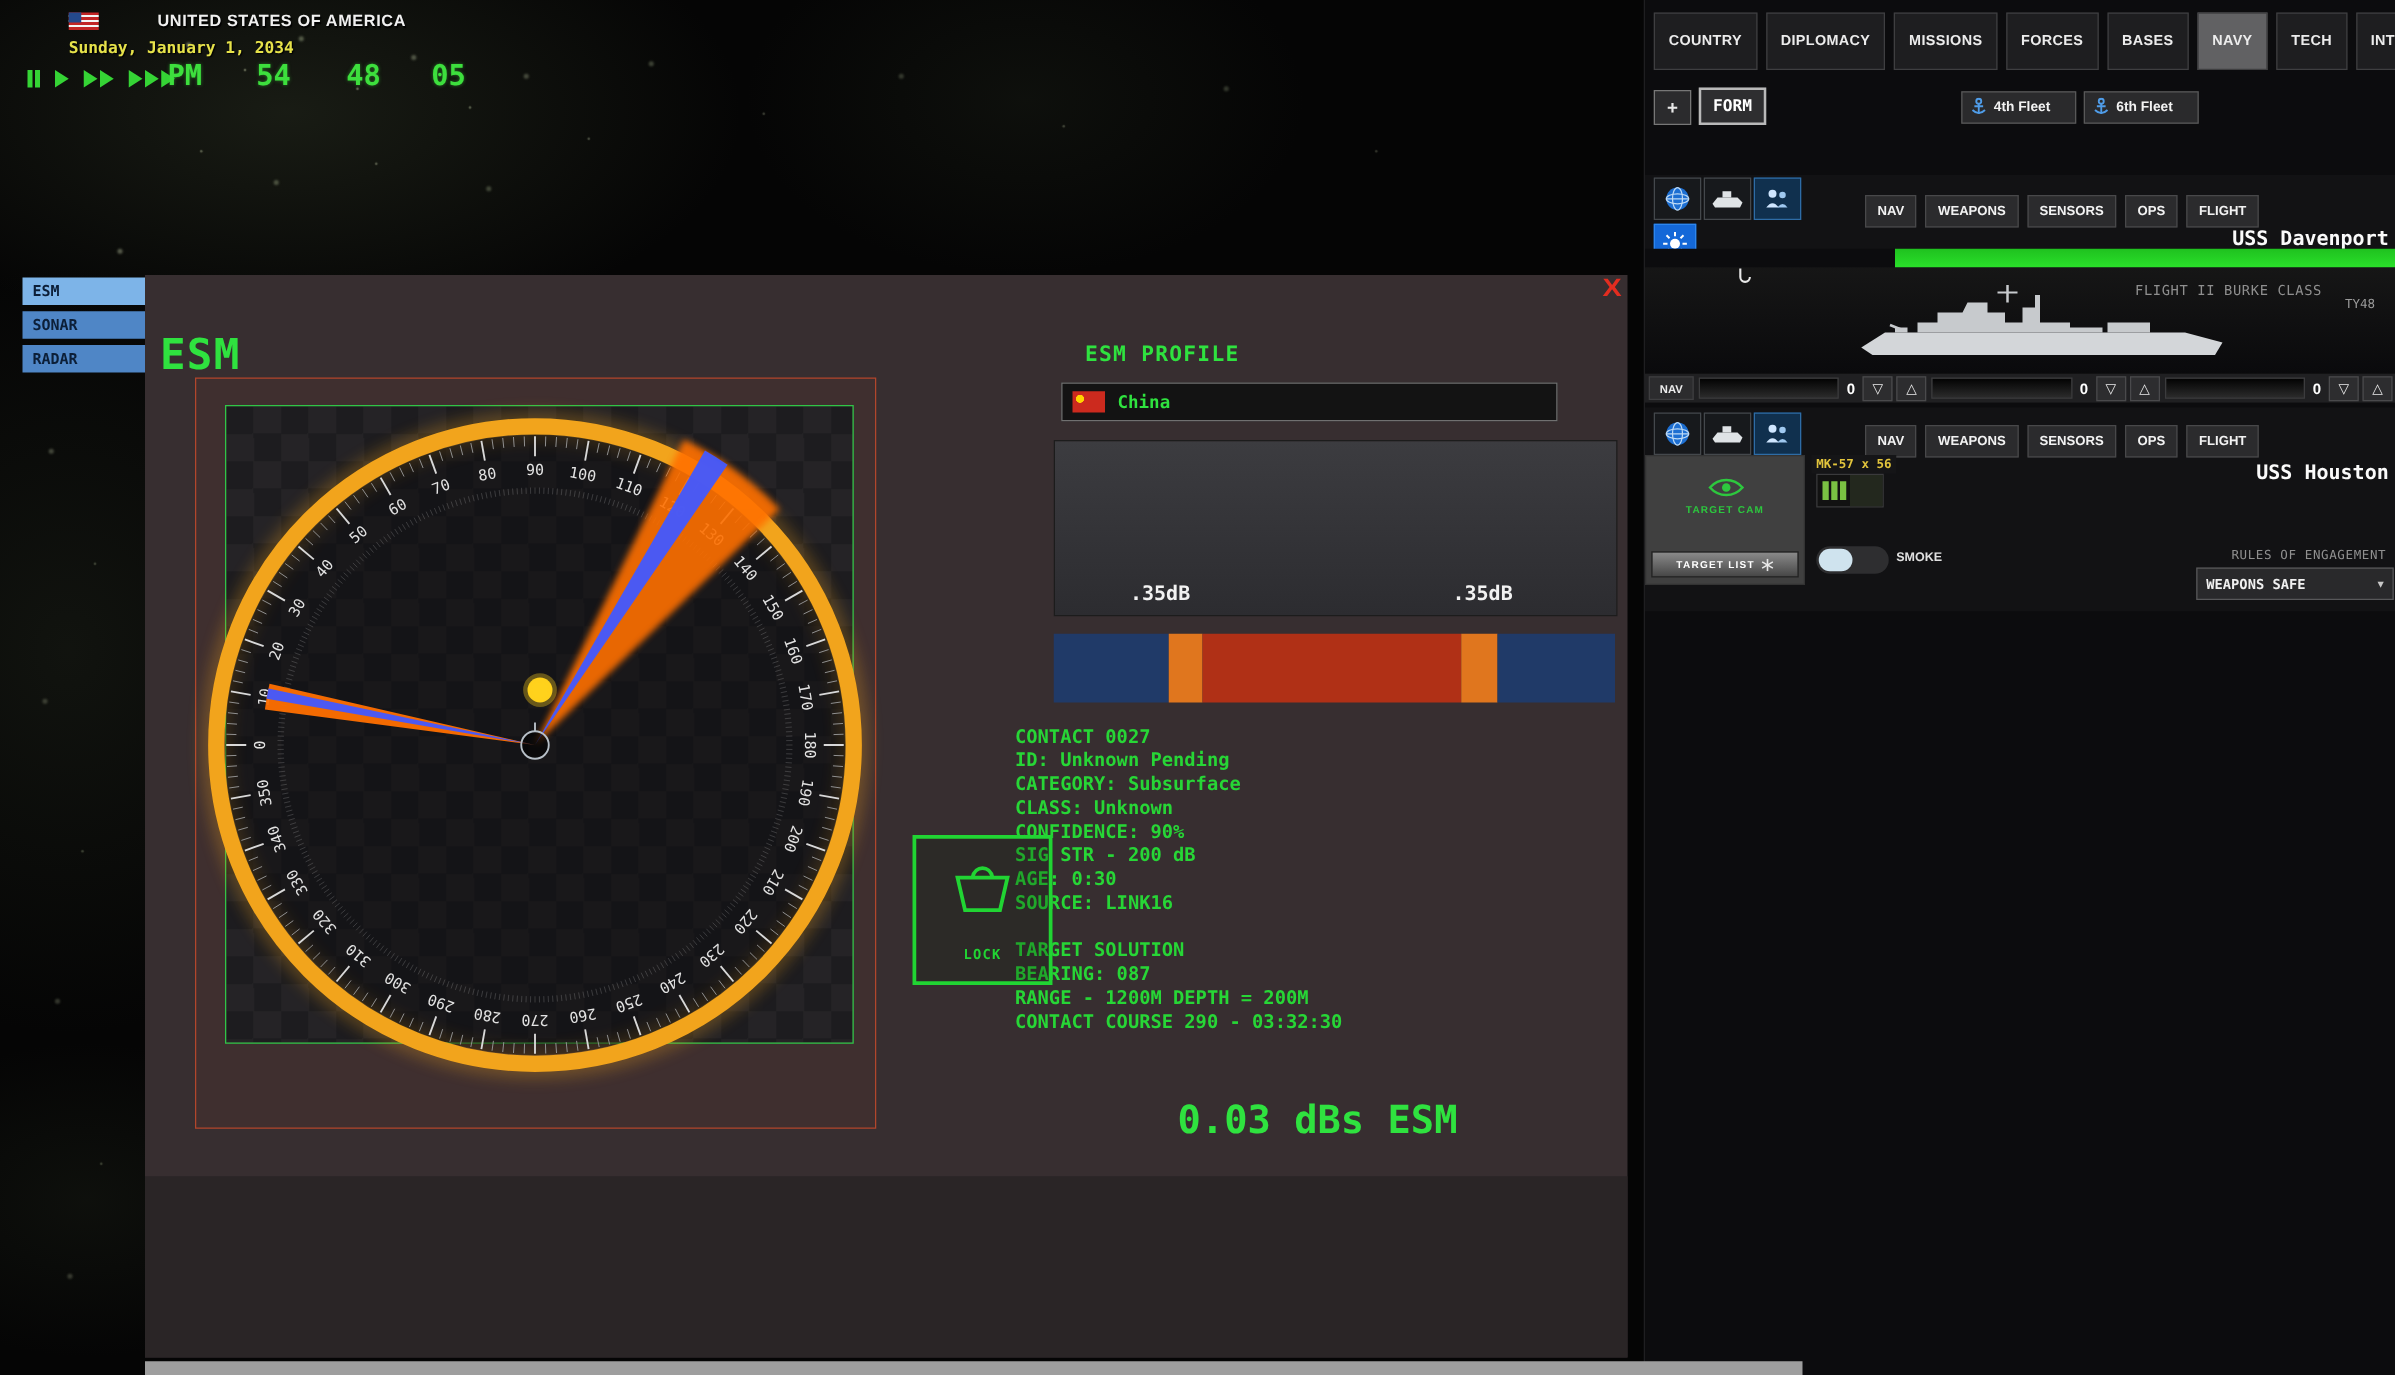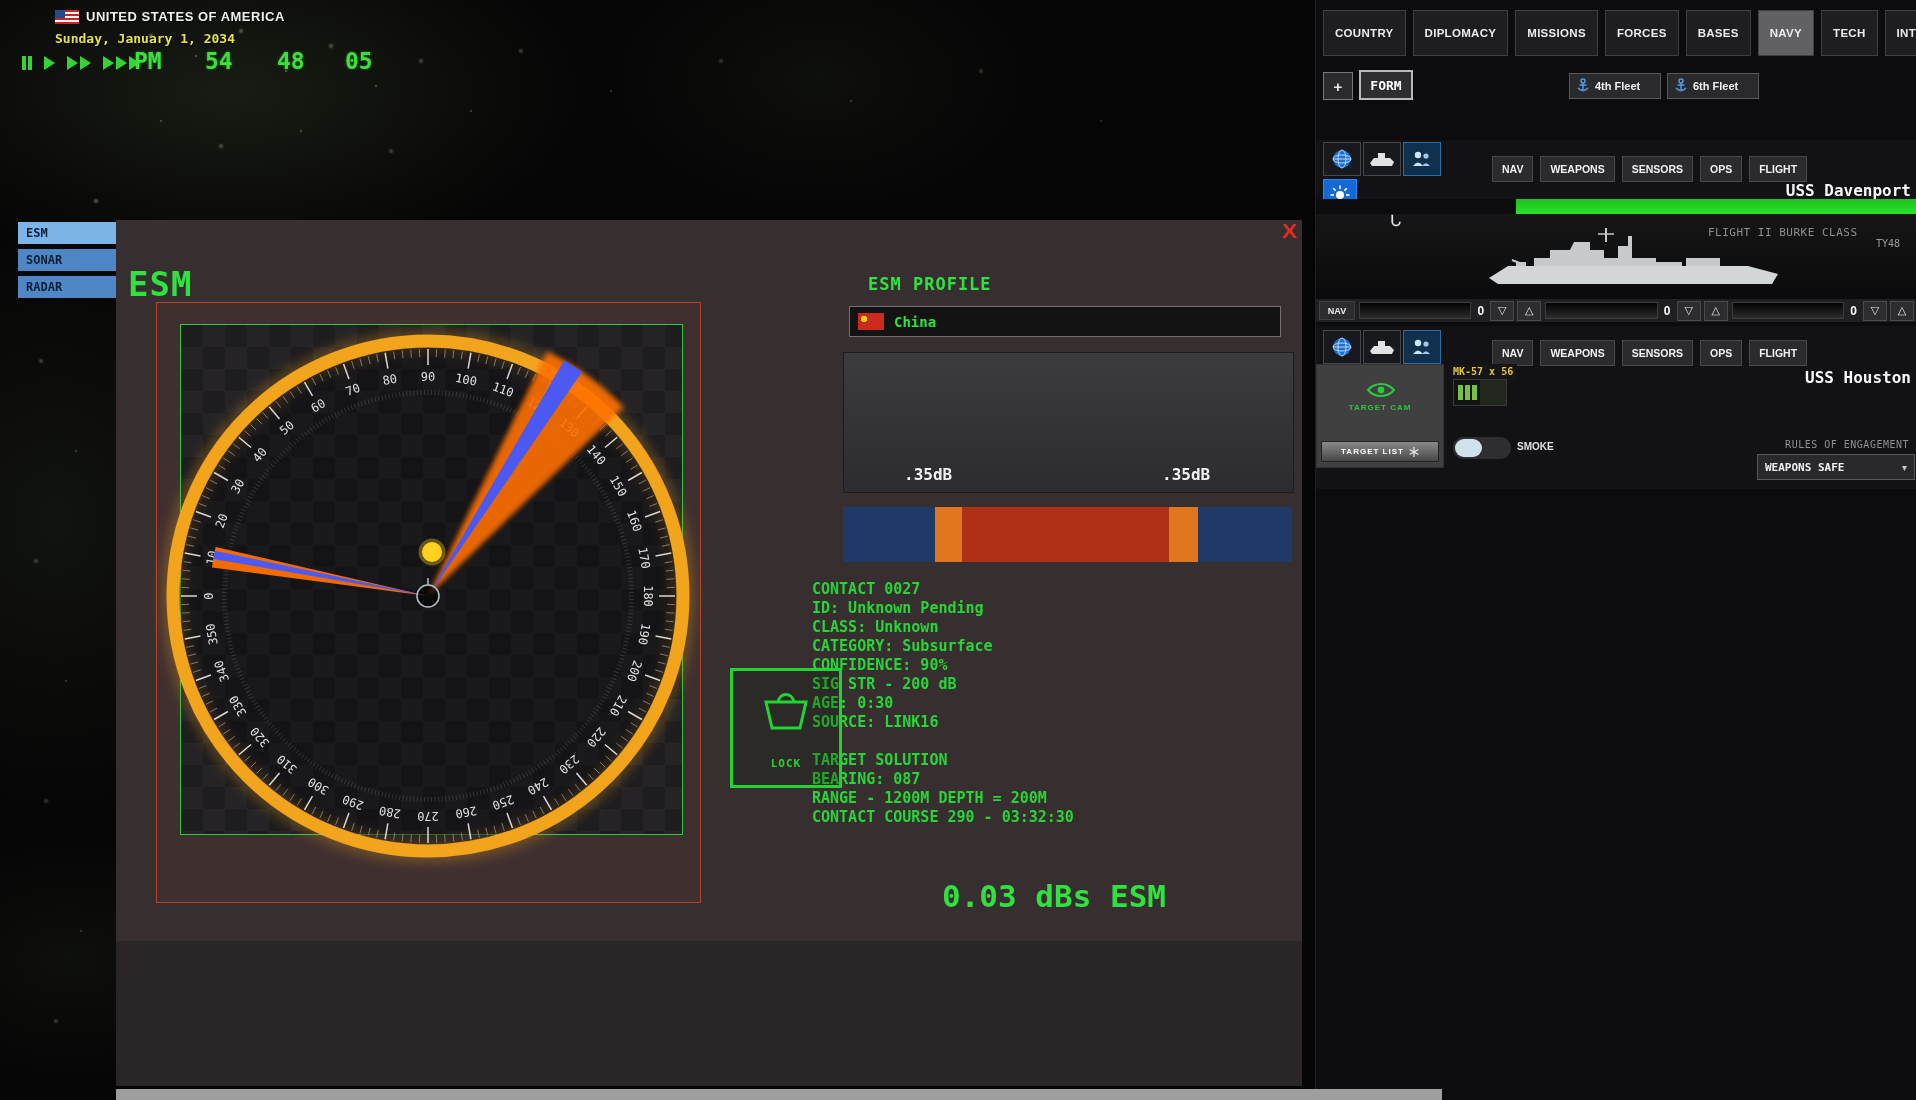--- a/index.html
+++ b/index.html
@@ -25,42 +25,42 @@
     980px 70px 2px 1px rgba(200,215,170,.25),1100px 120px 1px 0 rgba(215,225,185,.25),
     95px 200px 2px 1px rgba(215,225,185,.4),60px 280px 1px 0 rgba(200,215,170,.35),
     40px 360px 2px 1px rgba(215,225,185,.3),75px 450px 1px 0 rgba(200,215,170,.3),
     35px 560px 2px 1px rgba(215,225,185,.25),65px 680px 1px 0 rgba(200,215,170,.3),
     45px 800px 2px 1px rgba(215,225,185,.25),80px 930px 1px 0 rgba(200,215,170,.3),
     55px 1020px 2px 1px rgba(215,225,185,.25);}
 
   
   .flag-us{width:24px;height:14px;background:repeating-linear-gradient(#c22626 0 2px,#f5f5f5 2px 4px);position:relative;}
   .flag-us::after{content:"";position:absolute;left:0;top:0;width:10px;height:8px;background:#24498c;}
-  .country-name{font:bold 13px "Liberation Sans",sans-serif;color:#f0f0f0;letter-spacing:.5px;text-shadow:1px 1px 1px #000;}
+  .country-name{font:bold 13px "Liberation Sans",sans-serif;color:#f0f0f0;letter-spacing:.5px;text-shadow:1px 1px 1px #000;margin-left:40px;}
   .date-text{font:bold 13px "DejaVu Sans Mono",monospace;color:#e6e24a;text-shadow:1px 1px 1px #000;}
   .clock-digit{font:bold 23px "DejaVu Sans Mono",monospace;color:#3ddf3d;text-shadow:0 0 3px rgba(60,220,60,.5);}
   .pbar{width:4px;height:14px;background:#35d435;display:inline-block;}
   .tri{width:0;height:0;border-top:7px solid transparent;border-bottom:7px solid transparent;border-left:11px solid #35d435;display:inline-block;}
   .pb-group{display:flex;gap:2px;align-items:center;cursor:pointer;}
 
   
   .sensor-tab{width:90px;height:22px;background:#4f86c6;color:#0c1f38;font:bold 12px "DejaVu Sans Mono",monospace;
     line-height:22px;padding-left:8px;cursor:pointer;}
   .sensor-tab.active{background:#7db4e8;}
 
   
   .win{position:absolute;left:116px;top:220px;width:1186px;height:866px;background:rgba(57,48,50,0.96);}
   .win-footer{position:absolute;left:0;top:721px;width:100%;height:145px;background:#2a2526;}
   .esm-title{position:absolute;left:12px;top:44px;font:bold 34px "DejaVu Sans Mono",monospace;color:#2fe23f;letter-spacing:1px;}
   .close-x{position:absolute;top:0;right:6px;color:#e22d20;font:bold 20px "Liberation Sans",sans-serif;cursor:pointer;transform:scaleX(1.15);}
   .scan-rect{position:absolute;left:40px;top:82px;width:543px;height:599px;border:1px solid rgba(206,76,44,.8);background:rgba(206,76,44,.05);}
   .scan-square{position:absolute;left:64px;top:104px;width:501px;height:509px;border:1px solid #2ed24a;
     background:repeating-conic-gradient(#232326 0% 25%, #1b1b1e 0% 50%) 0 0/44px 44px;opacity:.92;}
   .profile-title{position:absolute;left:752px;top:54px;font:bold 17px "DejaVu Sans Mono",monospace;color:#2fe23f;letter-spacing:1px;}
-  .emitter-select{position:absolute;left:733px;top:86px;width:432px;height:31px;background:#131313;border:1px solid #707070;
+  .emitter-select{position:absolute;left:733px;top:86px;width:397px;height:31px;background:#131313;border:1px solid #707070;
     display:flex;align-items:center;gap:10px;padding:0 8px;box-sizing:border-box;cursor:pointer;}
   .cn-flag{width:26px;height:17px;background:#cc2a1e;position:relative;flex:0 0 auto;}
   .cn-flag::after{content:"";position:absolute;left:2px;top:2px;width:8px;height:8px;
     background:radial-gradient(circle,#ffd400 55%,transparent 60%);}
   .emitter-label{font:bold 14px "DejaVu Sans Mono",monospace;color:#2fe23f;}
   .spectrum{position:absolute;left:727px;top:132px;width:449px;height:139px;background:linear-gradient(#3c3c40,#2c2c30);border:1px solid #1c1c1c;}
   .db{position:absolute;bottom:8px;font:bold 16px "DejaVu Sans Mono",monospace;color:#f2f2f2;}
   .db.left{left:60px;}.db.right{left:318px;}
   .sigbar{position:absolute;left:727px;top:287px;width:449px;height:55px;display:flex;}
   .sigbar>div{height:100%;}
@@ -802,22 +802,22 @@
         <div style="width: 6%; background: rgb(224, 118, 30);"></div>
         <div style="width: 46%; background: rgb(176, 48, 22);"></div>
         <div style="width: 6.5%; background: rgb(224, 118, 30);"></div>
         <div style="width: 21%; background: rgb(32, 58, 104);"></div>
       </div>
 
     <div class="contact">
 
     <div>CONTACT 0027</div>
         <div>ID: Unknown Pending</div>
+        <div>CATEGORY: Subsurface</div>
         <div>CLASS: Unknown</div>
-        <div>CATEGORY: Subsurface</div>
         <div>CONFIDENCE: 90%</div>
         <div>SIG STR - 200 dB</div>
         <div>AGE: 0:30</div>
         <div>SOURCE: LINK16</div>
         <div></div>
         <div>TARGET SOLUTION</div>
         <div>BEARING: 087</div>
         <div>RANGE - 1200M DEPTH = 200M</div>
         <div>CONTACT COURSE 290 - 03:32:30</div>
       </div>

